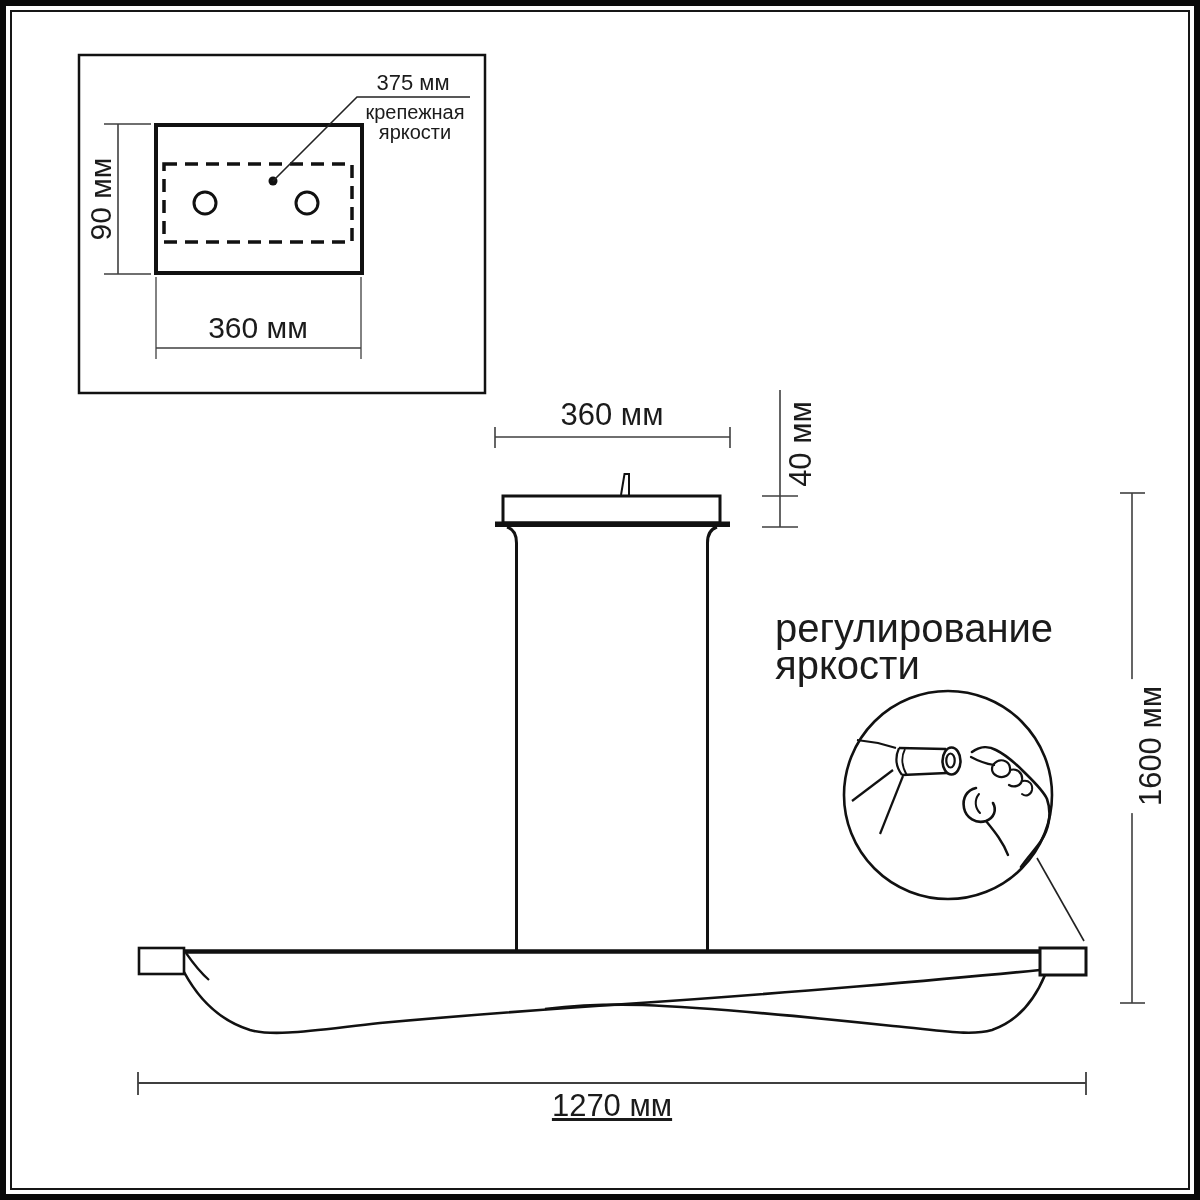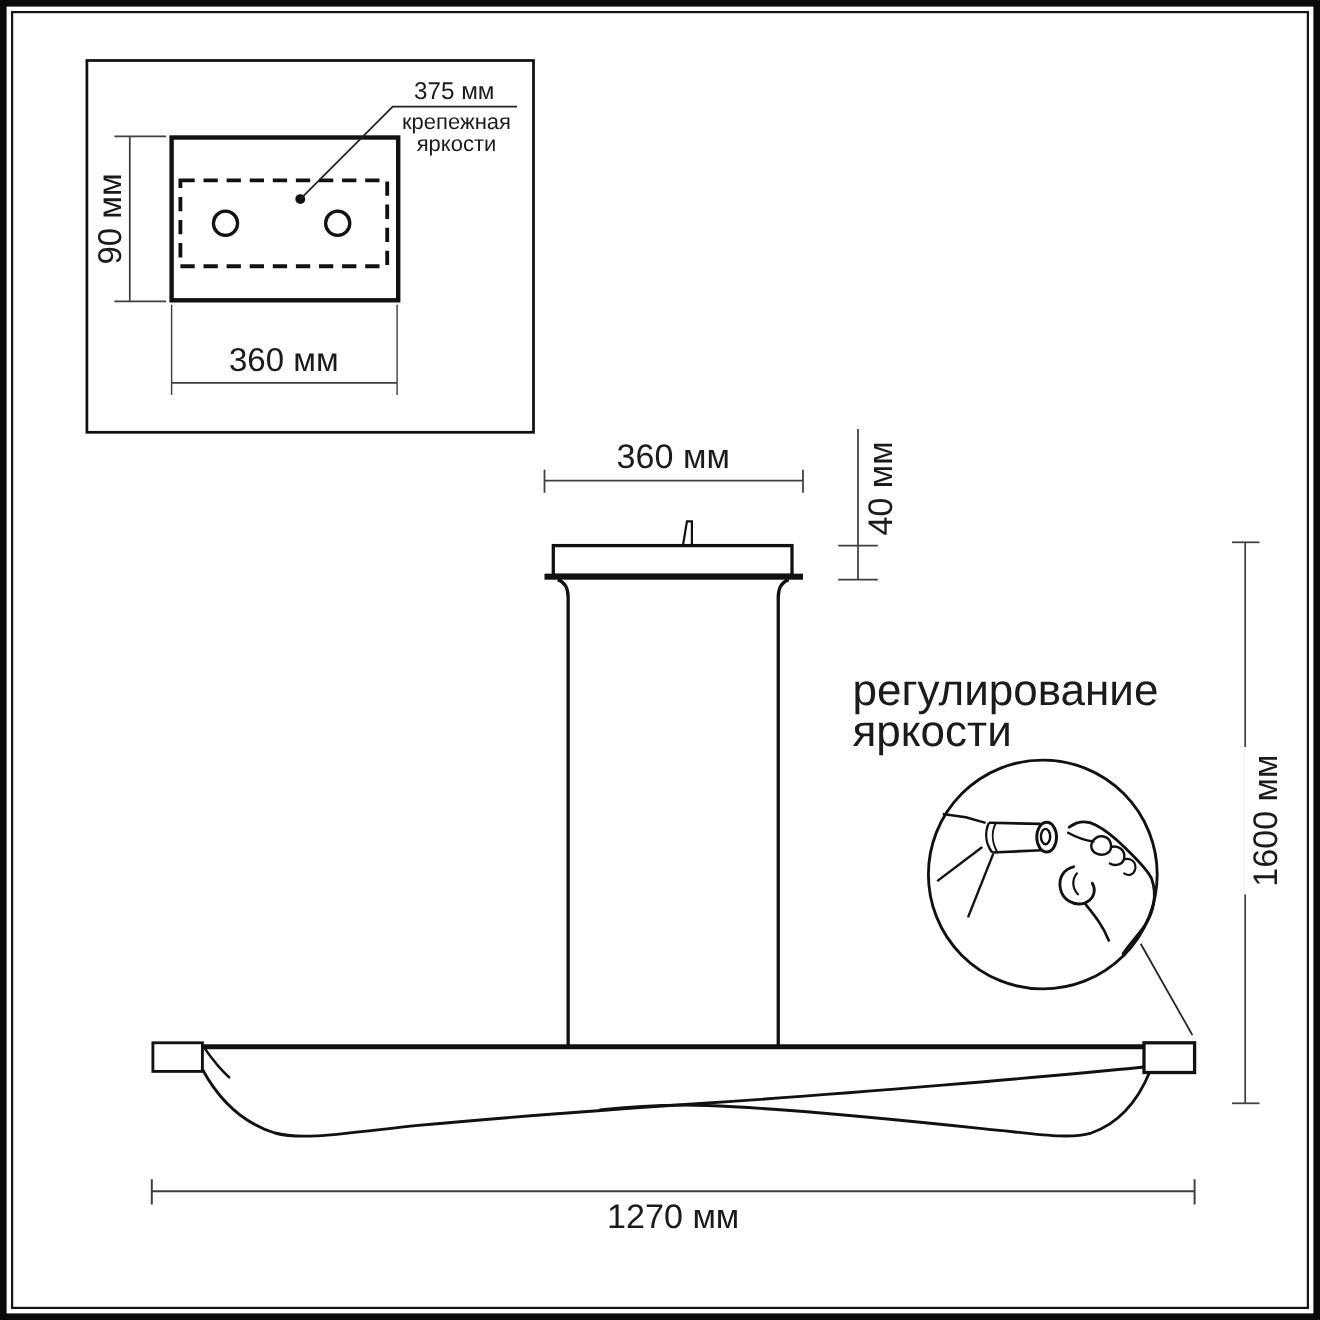--- a/index.html
+++ b/index.html
@@ -112,21 +112,21 @@
   <div class="lbl fs20" style="left:415px;top:122px;">
     <div>крепежная</div>
     <div>яркости</div>
   </div>
   <div class="lbl rot fs30" style="left:101px;top:199px;">90 мм</div>
   <div class="lbl fs30" style="left:258px;top:328px;">360 мм</div>
 
   <div class="lbl fs31" style="left:612px;top:415px;">360 мм</div>
   <div class="lbl rot fs31" style="left:801px;top:444px;">40 мм</div>
   <div class="lbl rot fs31 dim-bg" style="left:1151px;top:746px;">1600 мм</div>
-  <div class="lbl fs31" style="left:612px;top:1106px;">1270 мм</div>
+  <div class="lbl fs31" style="left:612px;top:1106px;text-decoration:underline;">1270 мм</div>
 
   <div class="note">
     <div>регулирование яркости</div>
   </div>
 
   <div class="frame-inner"></div>
   <div class="frame-outer"></div>
 </div>
 
 </body></html>

